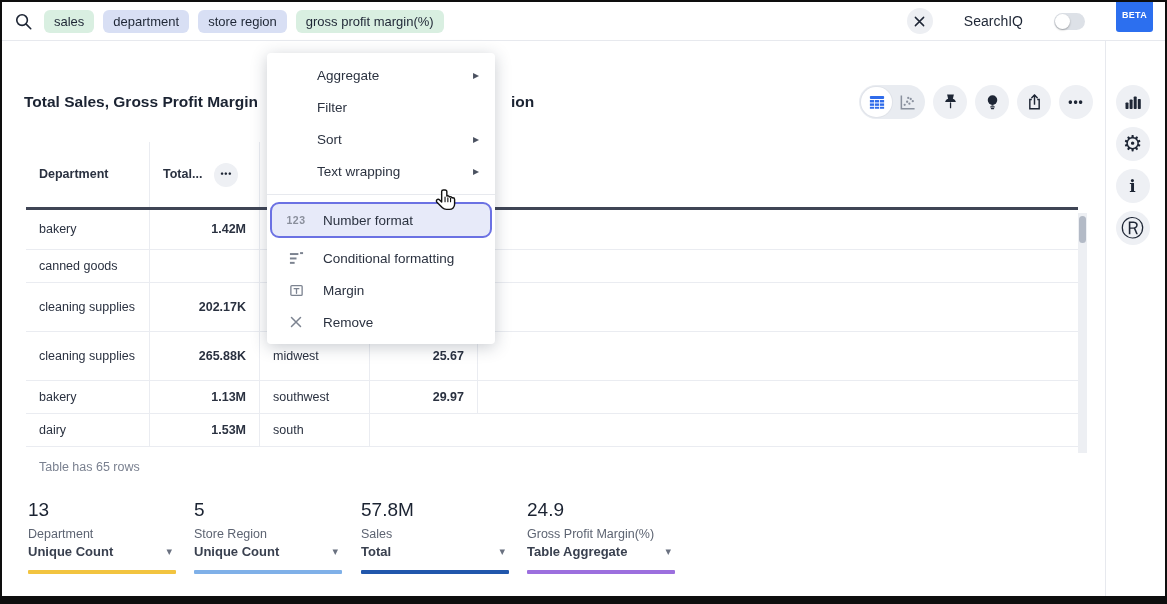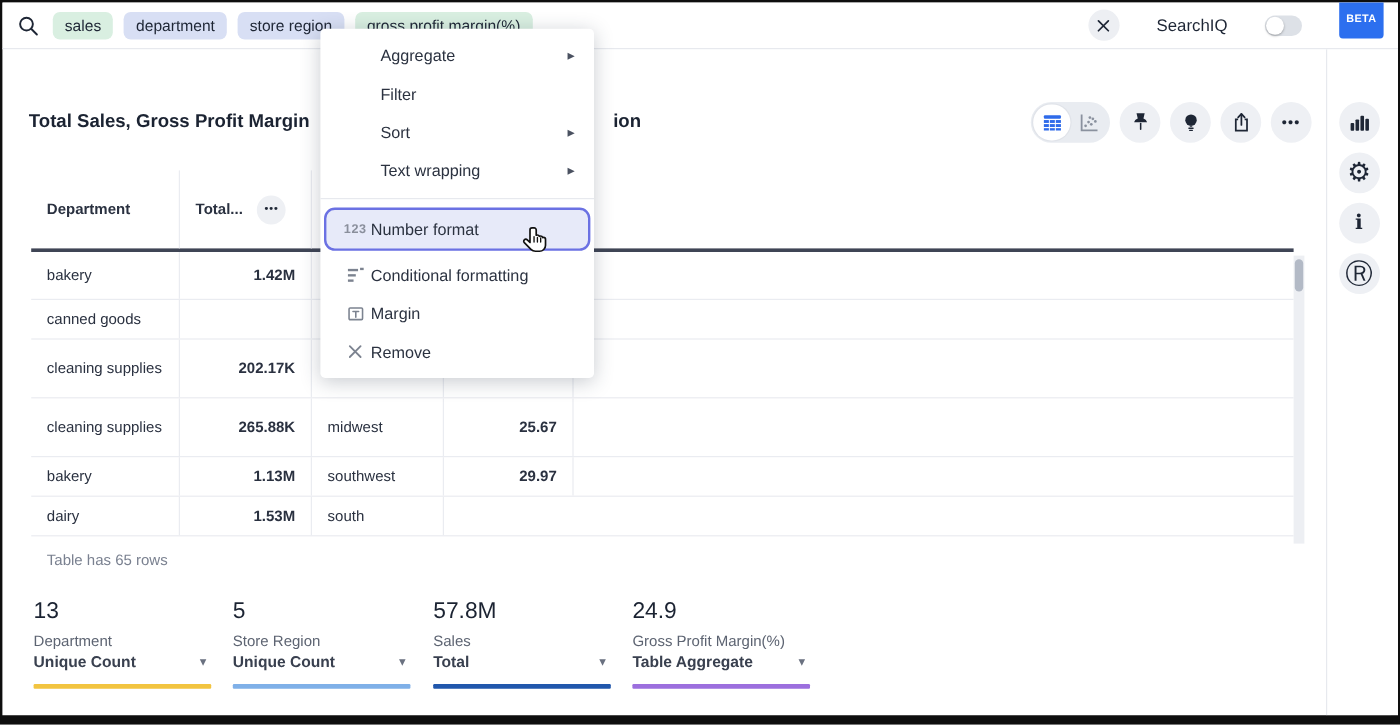--- a/index.html
+++ b/index.html
@@ -71,28 +71,28 @@
   
   .card { position:absolute; top:497px; width:148px; height:78px; }
   .card-value { font-size:19px; font-weight:400; color:#1b2332; }
   .card-label { font-size:12.5px; color:#5d6472; margin-top:6px; }
   .card-agg { font-size:13px; font-weight:700; color:#39404f; margin-top:3px;
               display:flex; align-items:center; justify-content:space-between; padding-right:4px; }
   .caret { color:#6a7180; font-size:11px; font-weight:normal; }
   .card-bar { position:absolute; left:0; right:0; top:71px; height:4px; border-radius:1px; }
 
   
-  .menu { position:absolute; left:265px; top:22px; width:228px; background:#fff; border-radius:4px;
+  .menu { position:absolute; left:265px; top:51px; width:228px; background:#fff; border-radius:4px;
           box-shadow:0 3px 16px rgba(40,50,70,.25); padding:6px 0; box-sizing:border-box; z-index:20; }
   .mi { height:32px; display:flex; align-items:center; font-size:13.5px; color:#2b3240; }
   .mi.g1 { padding:0 16px 0 50px; }
   .mi.g2 { padding:0 16px 0 18px; }
   .arrow { margin-left:auto; color:#4a5160; font-size:12px; }
   .msep { height:1px; background:#e7e9ee; margin:7px 0; }
-  .ic { width:22px; margin-right:2px; display:flex; align-items:center; justify-content:center; }
+  .ic { width:22px; margin-right:16px; display:flex; align-items:center; justify-content:center; }
   .num-ic { font-size:10.5px; color:#8a8f9c; font-weight:600; letter-spacing:.5px; }
   .hl { margin:0 3px 4px 3px; border:2px solid #6b71e3; border-radius:9px; background:#e7eaf9; }
   .hl .mi { padding:0 16px 0 13px; }
   .cursor { position:absolute; left:431px; top:185px; z-index:30; }
 </style>
 </head>
 <body>
 
 <div class="window">
 

